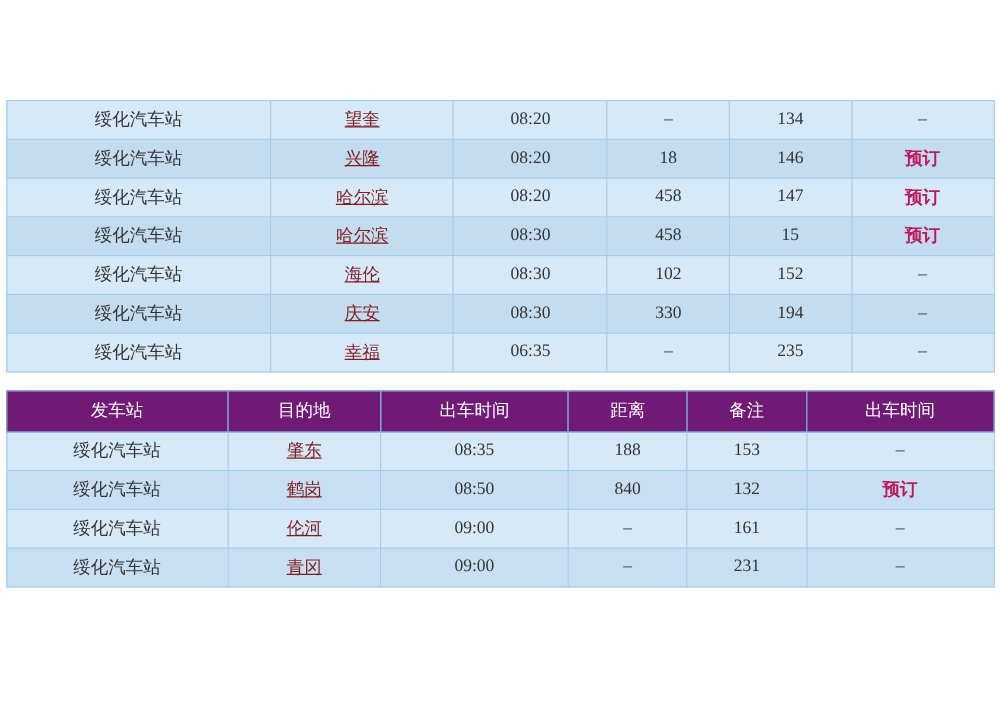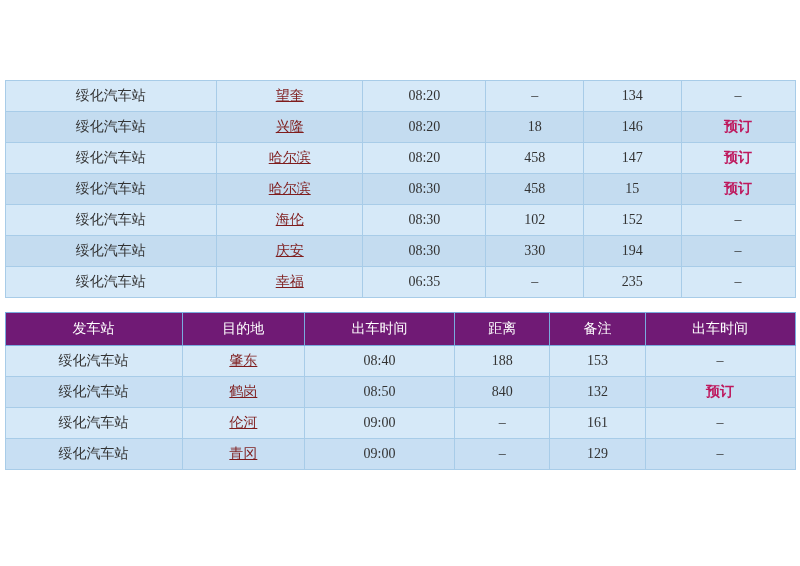--- a/index.html
+++ b/index.html
@@ -199,21 +199,21 @@
         <th>备注</th>
         <th>出车时间</th>
       </tr>
     </thead>
     <tbody id="bottom-tbody">
     <tr>
     <td>绥化汽车站</td>
     <td>
       <span class="link-cell">肇东</span>
     </td>
-    <td>08:40</td>
+    <td>08:35</td>
     <td>188</td>
     <td>153</td>
     <td>
       –
     </td>
   </tr>
         <tr>
     <td>绥化汽车站</td>
     <td>
       <span class="link-cell">鹤岗</span>
@@ -237,21 +237,21 @@
       –
     </td>
   </tr>
         <tr>
     <td>绥化汽车站</td>
     <td>
       <span class="link-cell">青冈</span>
     </td>
     <td>09:00</td>
     <td>–</td>
-    <td>129</td>
+    <td>231</td>
     <td>
       –
     </td>
   </tr>
       </tbody>
   </table>
 
 </div>
 
 </body></html>

